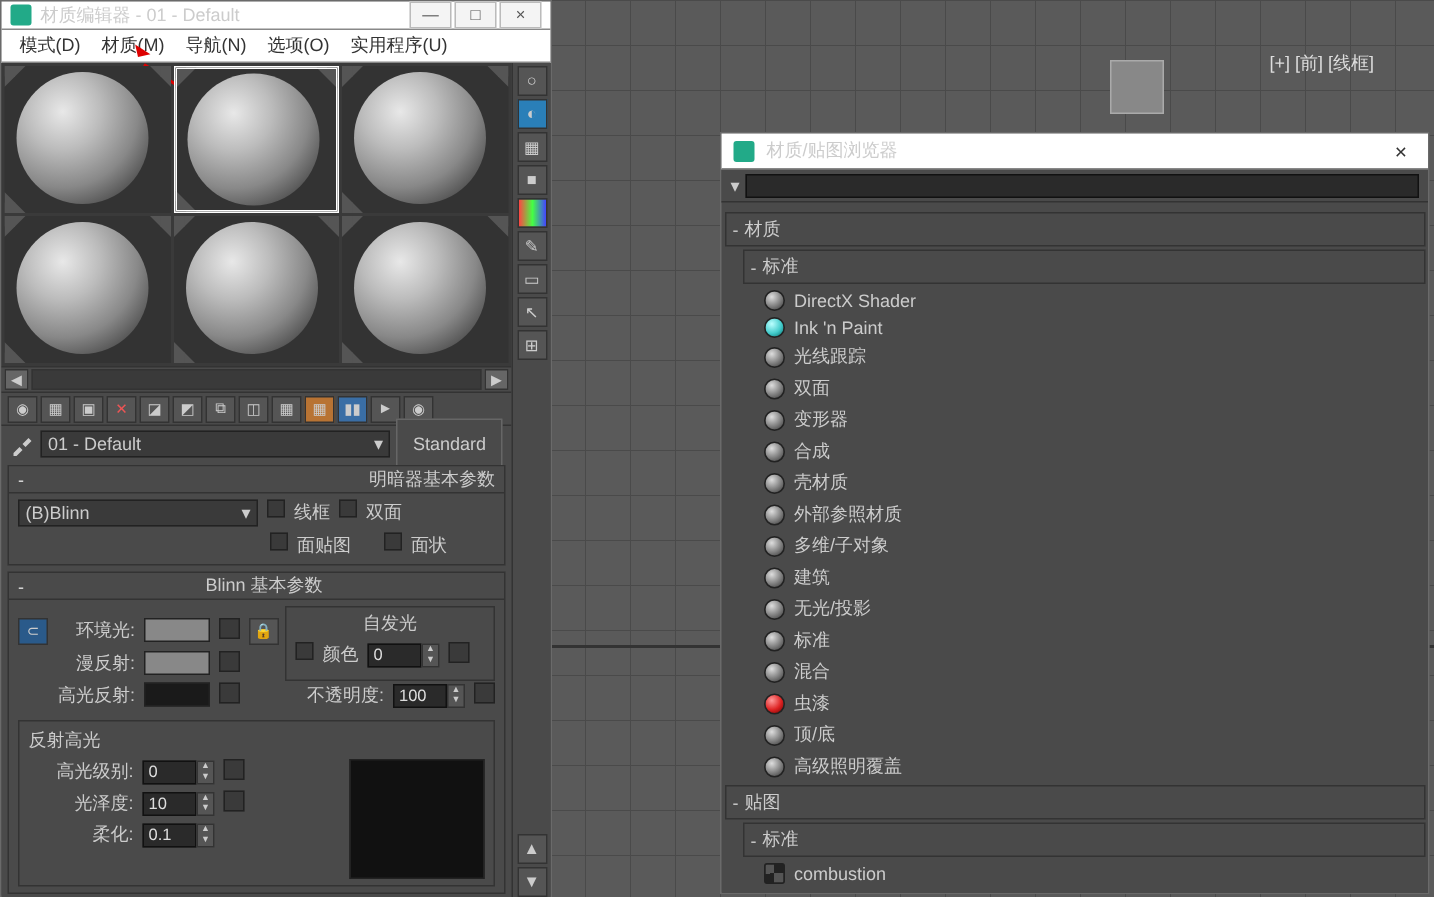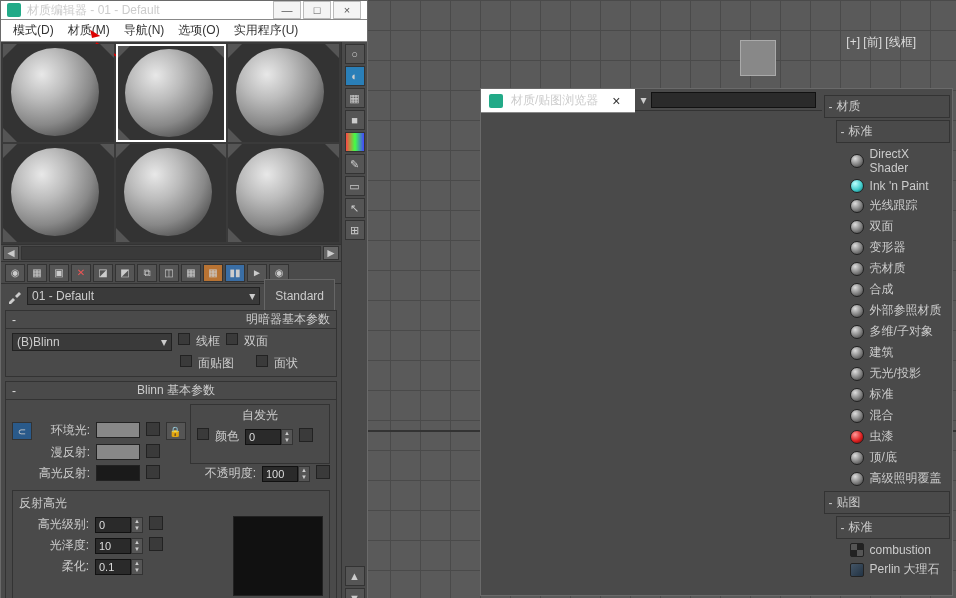--- a/index.html
+++ b/index.html
@@ -61,21 +61,21 @@
 .swatch { width:44px; height:16px; background:#888; border:1px solid #222; }
 .swatch.dark { background:#1a1a1a; }
 .spin { display:flex; align-items:center; }
 .spin input { width:36px; height:16px; background:#2a2a2a; border:1px solid #111; color:#ddd; padding:0 3px; font-size:11px; }
 .spin .ar { width:12px; height:16px; background:#555; border:1px solid #333; display:flex; flex-direction:column; }
 .spin .ar span { flex:1; font-size:6px; text-align:center; line-height:7px; }
 .mapslot { width:14px; height:14px; background:#3a3a3a; border:1px solid #222; }
 .preview-box { width:90px; height:80px; background:#111; border:1px solid #222; }
 
 
-.br { position:absolute; top:88px; left:480px; right:3px; height:508px; background:#4a4a4a; border:1px solid #6a6a6a; display:flex; flex-direction:row; }
+.br { position:absolute; top:88px; left:480px; right:3px; height:508px; background:#4a4a4a; border:1px solid #6a6a6a; display:flex; flex-direction:column; }
 .br-title { height:24px; background:#fff; color:#333; display:flex; align-items:center; padding:0 8px; gap:8px; border-bottom:1px solid #888; }
 .br-title .x { margin-left:auto; color:#333; font-size:14px; padding:0 6px; }
 .br-search { height:22px; display:flex; align-items:center; padding:0 6px; gap:4px; background:#4a4a4a; border-bottom:1px solid #333; }
 .br-search input { flex:1; height:16px; background:#2a2a2a; border:1px solid #111; color:#ddd; padding:0 4px; }
 .br-tree { flex:1; overflow:auto; padding:4px 2px; background:#4a4a4a; }
 .grp-hd { display:flex; align-items:center; gap:4px; padding:2px 4px; background:#4a4a4a; border:1px solid #333; margin:2px 0; }
 .grp-hd.sub { margin-left:12px; }
 .grp-body { margin-left:22px; }
 .item { display:flex; align-items:center; gap:6px; padding:2px 4px; cursor:default; }
 .orb { width:14px; height:14px; border-radius:50%; background:radial-gradient(circle at 35% 30%,#ddd,#777 60%,#333); border:1px solid #222; flex-shrink:0; }
@@ -215,21 +215,21 @@
       </div>
 
       <div class="rollup">
         <div class="rollup-hd">
             <span class="dash">-</span>
             <span style="flex:1;text-align:center">Blinn 基本参数</span>
           </div>
         <div class="rollup-body">
           <div class="row">
             <div style="flex:1"></div>
-            <div style="border:1px solid #333;padding:2px 6px 18px 6px;min-width:140px">
+            <div style="border:1px solid #333;padding:2px 6px 8px 6px;min-width:140px">
               <div class="lbl" style="text-align:center">自发光</div>
               <div class="row" style="margin-top:4px">
                 <span class="chk"></span>
                 <span class="lbl">颜色</span>
                 <div class="spin">
                     <input value="0" style="">
                     <div class="ar">
                       <span>▲</span>
                       <span>▼</span>
                     </div>
@@ -364,25 +364,25 @@
         <div class="item">
           <span class="orb"></span>
           <span>双面</span>
         </div>
         <div class="item">
           <span class="orb"></span>
           <span>变形器</span>
         </div>
         <div class="item">
           <span class="orb"></span>
+          <span>合成</span>
+        </div>
+        <div class="item">
+          <span class="orb"></span>
           <span>壳材质</span>
-        </div>
-        <div class="item">
-          <span class="orb"></span>
-          <span>合成</span>
         </div>
         <div class="item">
           <span class="orb"></span>
           <span>外部参照材质</span>
         </div>
         <div class="item">
           <span class="orb"></span>
           <span>多维/子对象</span>
         </div>
         <div class="item">

